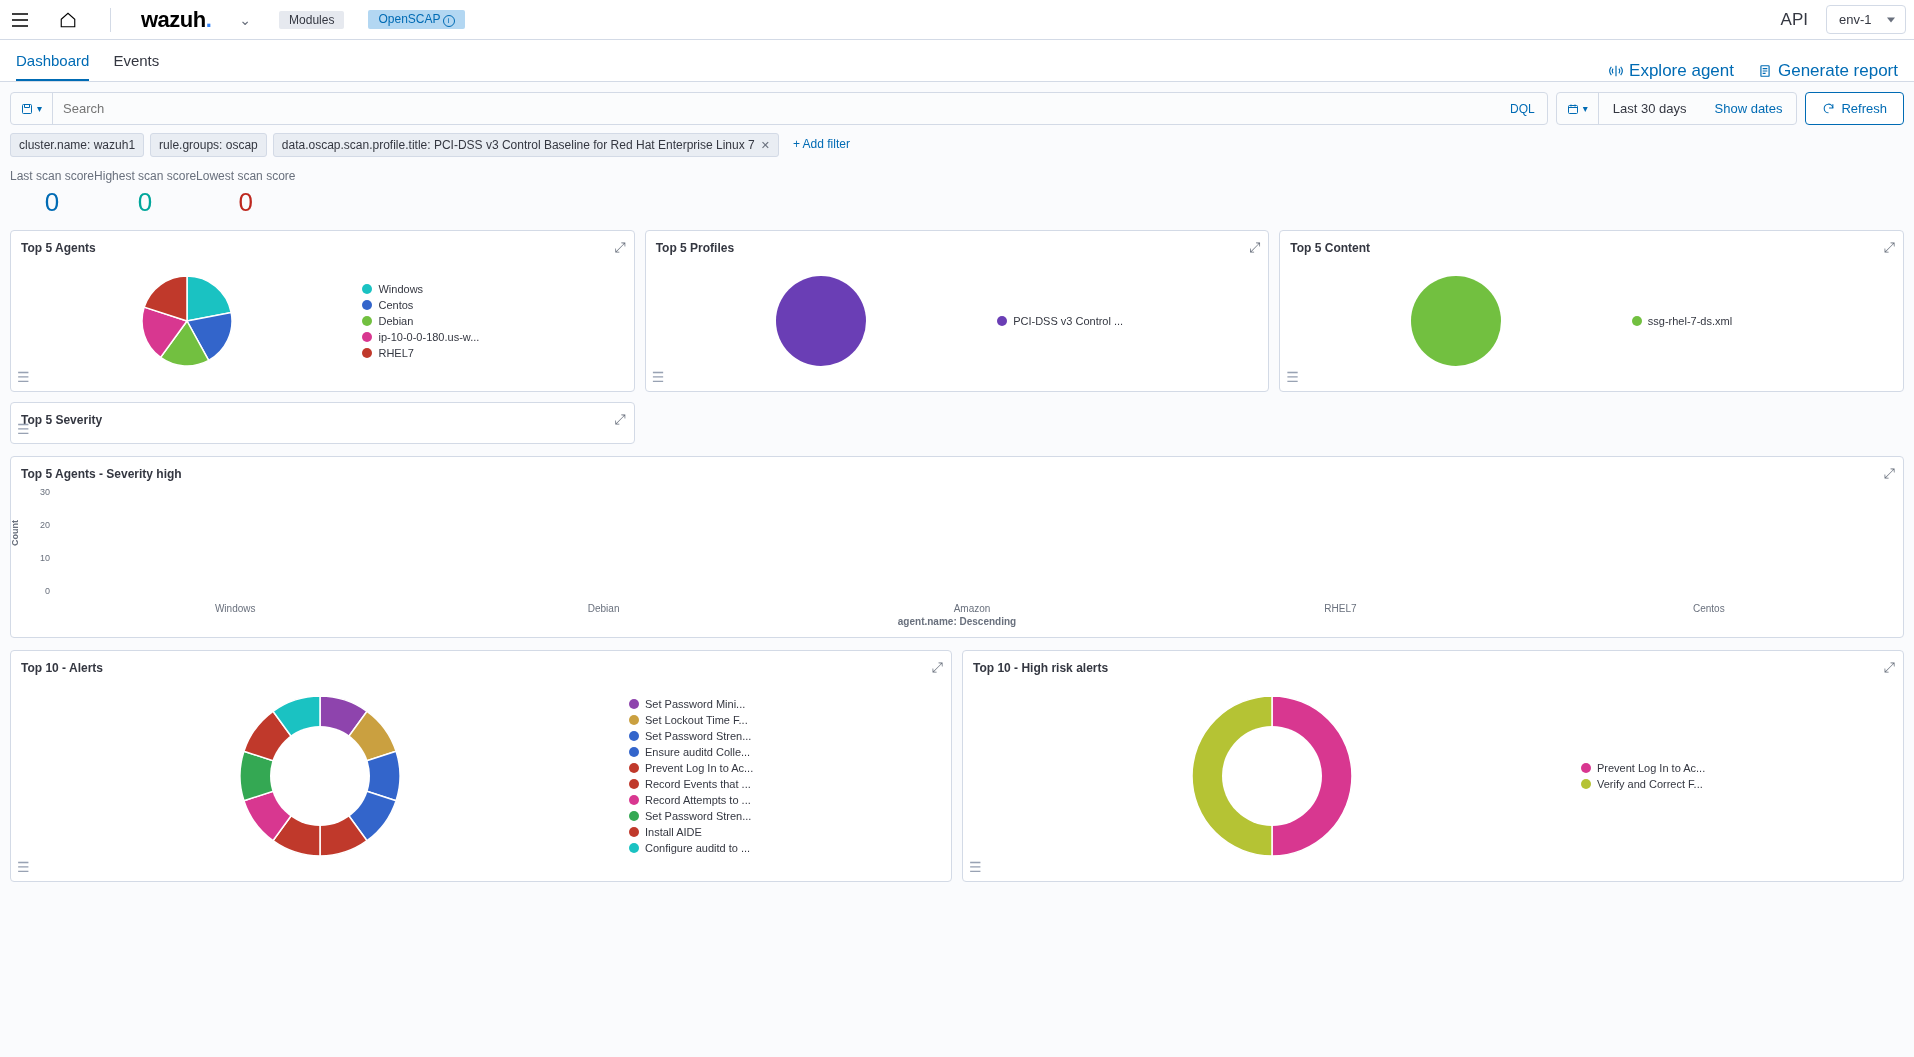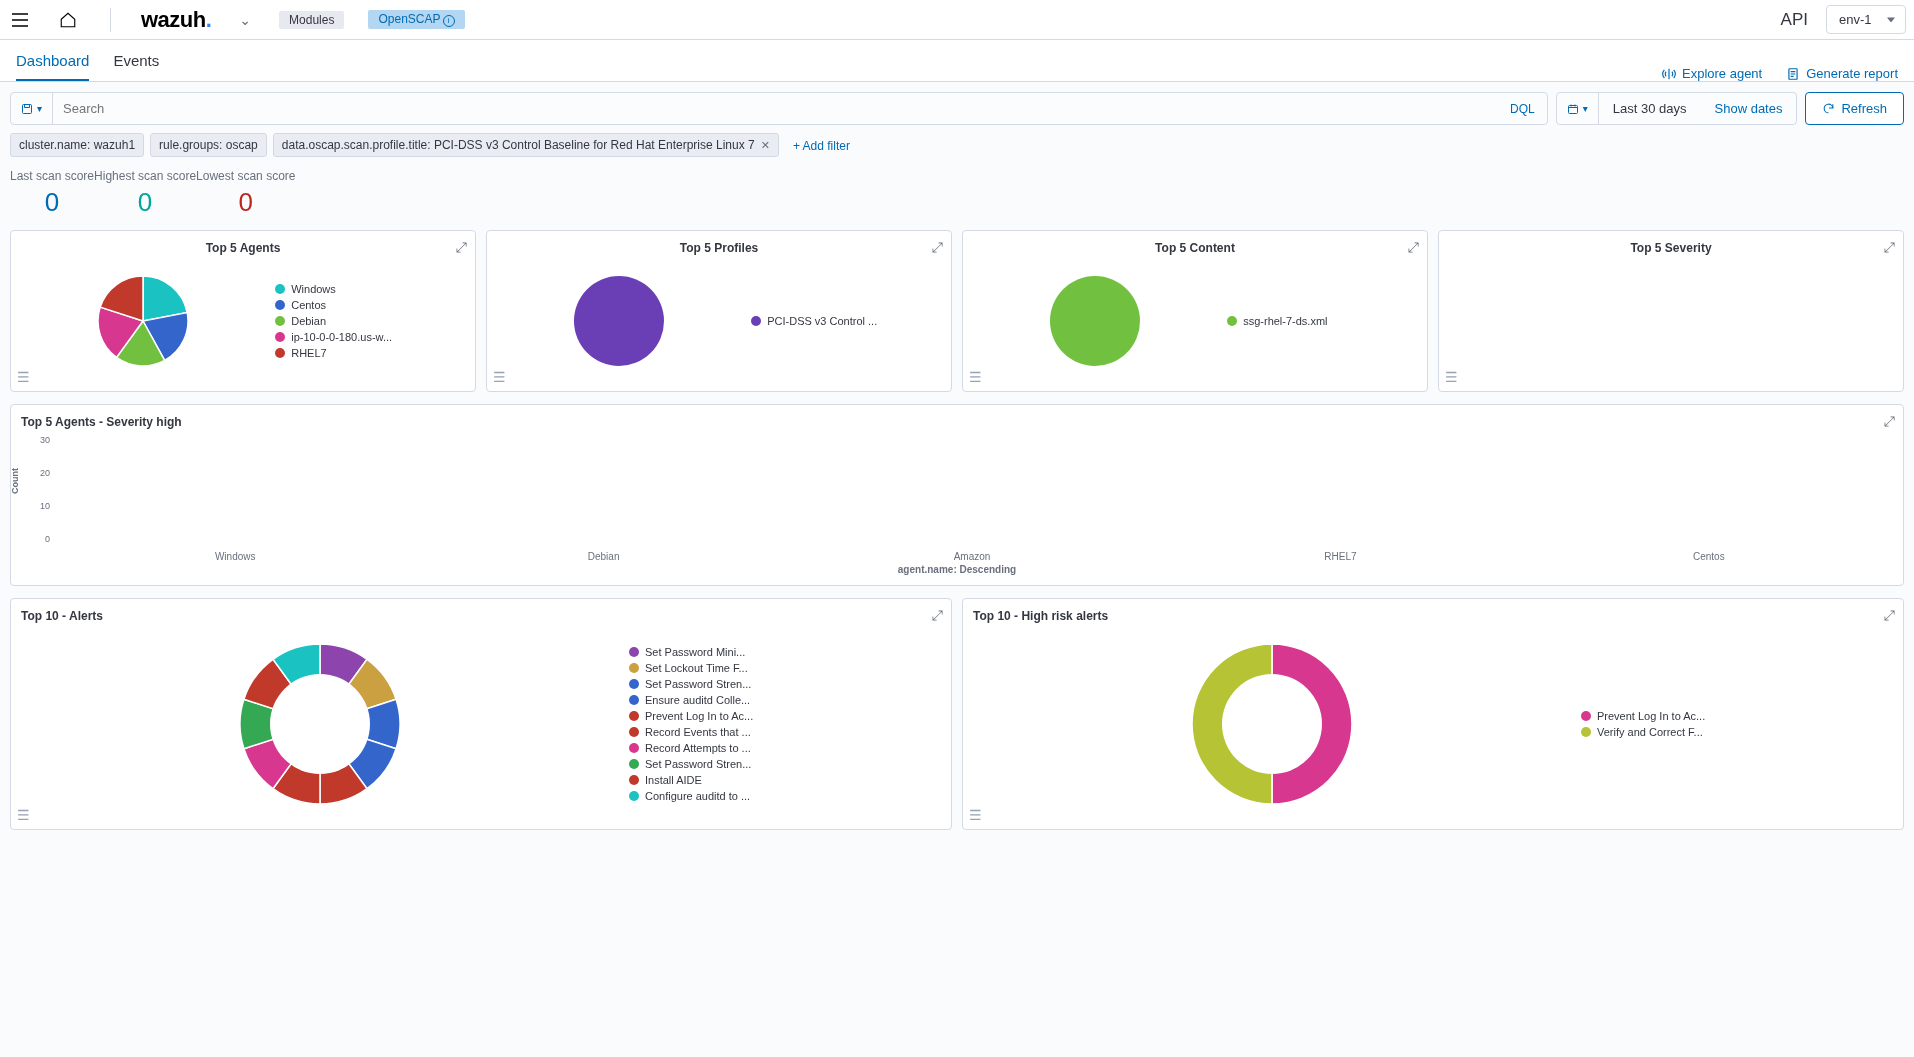--- a/index.html
+++ b/index.html
@@ -15,41 +15,41 @@
 .bc-chevron { font-size: 14px; color: #69707d; cursor: pointer; margin: 0 4px;}
 .topbar-right { display: flex; align-items: center; gap: 18px; }
 .api-link { font-size: 17px; color: #343741; cursor: pointer; }
 .env-select { border: 1px solid #d3dae6; padding: 6px 30px 6px 12px; border-radius: 4px; background: #fff; cursor: pointer; display: flex; align-items: center; gap: 8px; min-width: 80px; position: relative;}
 .env-select::after { content: ""; position: absolute; right: 10px; top: 50%; width: 0; height: 0; border-left: 4px solid transparent; border-right: 4px solid transparent; border-top: 5px solid #69707d; transform: translateY(-50%);}
 .subheader { display: flex; align-items: flex-end; height: 42px; border-bottom: 1px solid #d3dae6; background: #fff; padding: 0 16px; gap: 8px; }
 .tabs { display: flex; gap: 24px; flex: 1; }
 .tab { padding: 10px 0; cursor: pointer; color: #343741; font-size: 15px; }
 .tab.active { color: #006bb4; border-bottom: 2px solid #006bb4; font-weight: 500;}
 .sub-actions { display: flex; gap: 24px; }
-.link-action { color: #006bb4; cursor: pointer; display: flex; align-items: center; gap: 6px; font-size: 13px;}
+.link-action { color: #006bb4; cursor: pointer; display: flex; align-items: center; gap: 6px; font-size: 17px;}
 .searchbar-row { display: flex; gap: 8px; padding: 10px 10px 0; align-items: stretch;}
 .search-group { flex: 1; display: flex; border: 1px solid #d3dae6; border-radius: 4px; background: #fbfcfd; align-items: center; }
 .search-prefix { padding: 0 10px; border-right: 1px solid #d3dae6; color: #006bb4; height: 100%; display: flex; align-items: center; cursor: pointer; gap: 4px;}
 .search-input { flex: 1; border: none; padding: 8px 10px; background: transparent; outline: none; font-size: 13px; }
 .dql-btn { padding: 0 12px; color: #006bb4; cursor: pointer; display: flex; align-items: center; font-size: 12px;}
 .date-group { display: flex; border: 1px solid #d3dae6; border-radius: 4px; background: #fbfcfd; align-items: stretch; }
 .date-prefix { padding: 0 10px; border-right: 1px solid #d3dae6; color: #006bb4; display: flex; align-items: center; cursor: pointer; gap: 4px;}
 .date-value { padding: 8px 14px; display: flex; align-items: center; text-align: right; }
 .show-dates { padding: 0 14px; color: #006bb4; cursor: pointer; display: flex; align-items: center;}
 .refresh-btn { border: 1px solid #006bb4; color: #006bb4; background: #fff; padding: 0 16px; border-radius: 4px; display: flex; align-items: center; gap: 6px; cursor: pointer; font-size: 13px;}
-.filter-row { display: flex; gap: 6px; padding: 8px 10px 12px; align-items: flex-end; flex-wrap: wrap;}
+.filter-row { display: flex; gap: 6px; padding: 8px 10px 12px; align-items: flex-start; flex-wrap: wrap;}
 .filter-pill { border: 1px solid #d3dae6; background: #e9edf3; padding: 4px 8px; border-radius: 3px; font-size: 12px; display: flex; align-items: center; gap: 6px; cursor: pointer;}
 .filter-pill .close { color: #69707d; cursor: pointer; font-size: 11px;}
 .add-filter { color: #006bb4; cursor: pointer; padding: 4px 8px; font-size: 12px;}
 .score-row { display: flex; justify-content: flex-start; padding: 0 10px 12px; }
 .score-block { text-align: center; }
 .score-label { font-size: 12px; color: #69707d; margin-bottom: 4px;}
 .score-value { font-size: 26px; font-weight: 400;}
 .panels { padding: 0 10px; display: flex; flex-direction: column; gap: 12px; }
-.row4 { display: grid; grid-template-columns: repeat(4, 1fr); gap: 10px; text-align: center; }
+.row4 { display: grid; grid-template-columns: repeat(3, 1fr); gap: 10px; }
 .row2 { display: grid; grid-template-columns: repeat(2, 1fr); gap: 10px; }
 .panel { border: 1px solid #d3dae6; border-radius: 4px; background: #fff; padding: 10px; position: relative; }
 .panel-title { font-size: 12px; font-weight: 600; margin-bottom: 6px;}
 .expand-icon { position: absolute; top: 8px; right: 8px; cursor: pointer; color: #69707d; font-size: 14px;}
 .panel-body { display: flex; align-items: center; height: 120px; gap: 10px; }
 .chart-area { flex: 0 0 55%; display: flex; align-items: center; justify-content: center; }
 .legend { flex: 1; font-size: 11px; display: flex; flex-direction: column; gap: 4px; overflow: hidden;}
 .legend-item { display: flex; align-items: center; gap: 6px; white-space: nowrap; overflow: hidden; text-overflow: ellipsis; cursor: pointer;}
 .legend-dot { width: 10px; height: 10px; border-radius: 50%; flex-shrink: 0;}
 .legend-label { overflow: hidden; text-overflow: ellipsis;}

